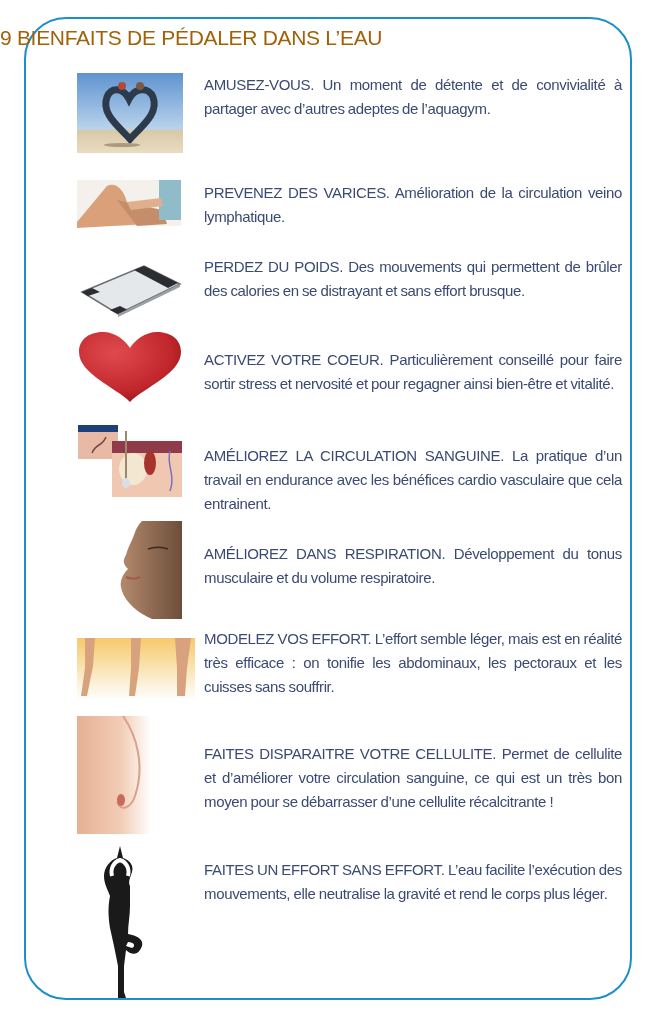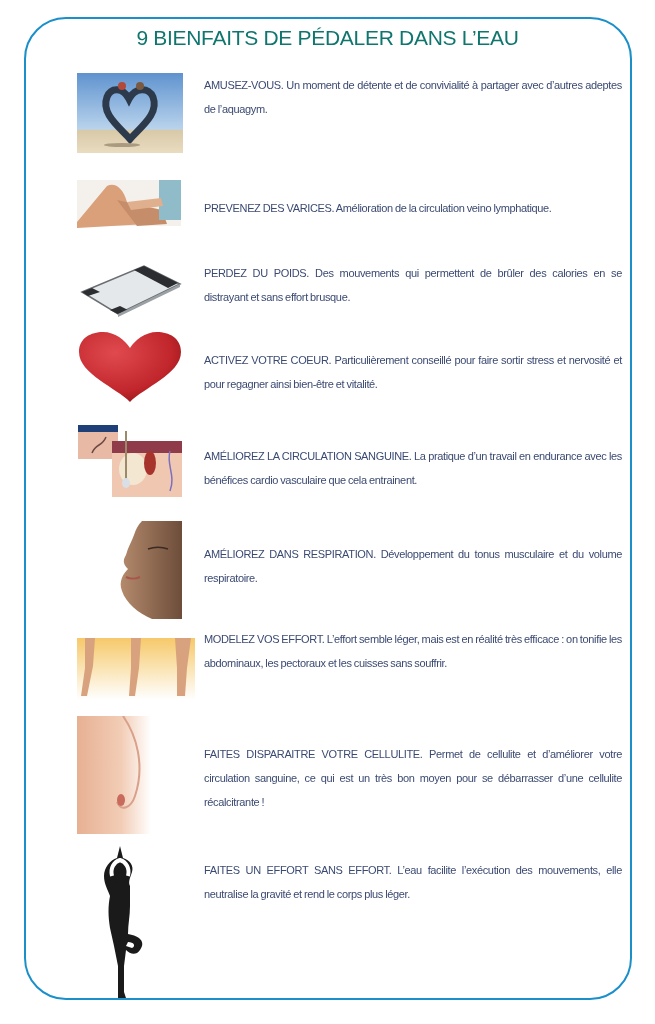--- a/index.html
+++ b/index.html
@@ -1,24 +1,24 @@
 <!DOCTYPE html>
 <html><head>
 <meta charset="utf-8">
 <style>
   html, body { margin:0; padding:0; background:#ffffff; }
   body { width:655px; height:1024px; position:relative; overflow:hidden;
          font-family:"Liberation Sans", sans-serif; }
   .card { position:absolute; left:24px; top:17px; width:608px; height:983px;
           border:2.5px solid #1a8fc9; border-radius:42px; box-sizing:border-box; background:#fff; }
-  .title { position:absolute; left:0; top:26px; width:655px; text-align:center;
-           font-size:21px; color:#0f766e; letter-spacing:-0.3px; }
+  .title { position:absolute; left:0; top:26px; width:655px; text-align:left;
+           font-size:21px; color:#a16207; letter-spacing:-0.3px; }
   .item { position:absolute; left:0; width:655px; }
   .pic { position:absolute; overflow:hidden; }
-  .txt { position:absolute; left:204px; width:418px; font-size:11px; line-height:24px;
+  .txt { position:absolute; left:204px; width:418px; font-size:15px; line-height:24px;
          color:#3b4a72; text-align:justify; letter-spacing:-0.35px; word-spacing:-0.5px; }
   svg { display:block; width:100%; height:100%; }
 </style>
 </head>
 <body>
 
 <div class="card"></div>
 <div class="title">9 BIENFAITS DE PÉDALER DANS L’EAU</div>
 
 <div class="item" style="top:0">
@@ -46,34 +46,34 @@
   <div class="pic" style="left:77px;top:180px;width:104px;height:62px;">
     <svg viewBox="0 0 104 62">
         <rect width="104" height="62" fill="#f4f1ec"></rect>
       <rect x="0" y="46" width="104" height="16" fill="#ffffff"></rect>
       <path d="M0 42 L30 6 C38 2 46 8 50 22 L70 44 L0 48Z" fill="#d9a07a"></path>
       <path d="M40 20 L85 30 L90 44 L60 46Z" fill="#c68d6a"></path>
       <rect x="82" y="0" width="22" height="40" fill="#8fbcc8"></rect>
       <path d="M50 22 L84 18 L86 26 L54 30Z" fill="#e0b08e"></path>
     </svg>
   </div>
-  <div class="txt" style="top:196px"><span>PREVENEZ DES VARICES.</span> <span>Amélioration de la circulation veino lymphatique.</span></div>
+  <div class="txt" style="top:181px"><span>PREVENEZ DES VARICES.</span> <span>Amélioration de la circulation veino lymphatique.</span></div>
 </div>
 
 <div class="item" style="top:0">
   <div class="pic" style="left:78px;top:262px;width:104px;height:62px;">
     <svg viewBox="0 0 104 62">
       <path d="M4 30 L66 4 L102 22 L40 52Z" fill="#e4e8ea" stroke="#6a6e72" stroke-width="1.5"></path>
       <path d="M56 8 L66 4 L100 21 L90 26Z" fill="#2b2d30"></path>
       <path d="M4 30 L14 26 L22 30 L10 34Z" fill="#2b2d30"></path>
       <path d="M32 48 L42 44 L50 48 L40 52Z" fill="#2b2d30"></path>
       <path d="M40 52 L102 22 L102 25 L40 55Z" fill="#9aa0a4"></path>
     </svg>
   </div>
-  <div class="txt" style="top:261px"><span>PERDEZ DU POIDS.</span> <span>Des mouvements qui permettent de brûler des calories en se distrayant et sans effort brusque.</span></div>
+  <div class="txt" style="top:255px"><span>PERDEZ DU POIDS.</span> <span>Des mouvements qui permettent de brûler des calories en se distrayant et sans effort brusque.</span></div>
 </div>
 
 <div class="item" style="top:0">
   <div class="pic" style="left:77px;top:332px;width:106px;height:70px;">
     <svg viewBox="0 0 106 70">
         <defs>
           <radialGradient id="hg" cx="0.35" cy="0.3" r="0.8">
             <stop offset="0" stop-color="#e04a4f"></stop>
             <stop offset="0.7" stop-color="#c0262b"></stop>
             <stop offset="1" stop-color="#8e1418"></stop>

